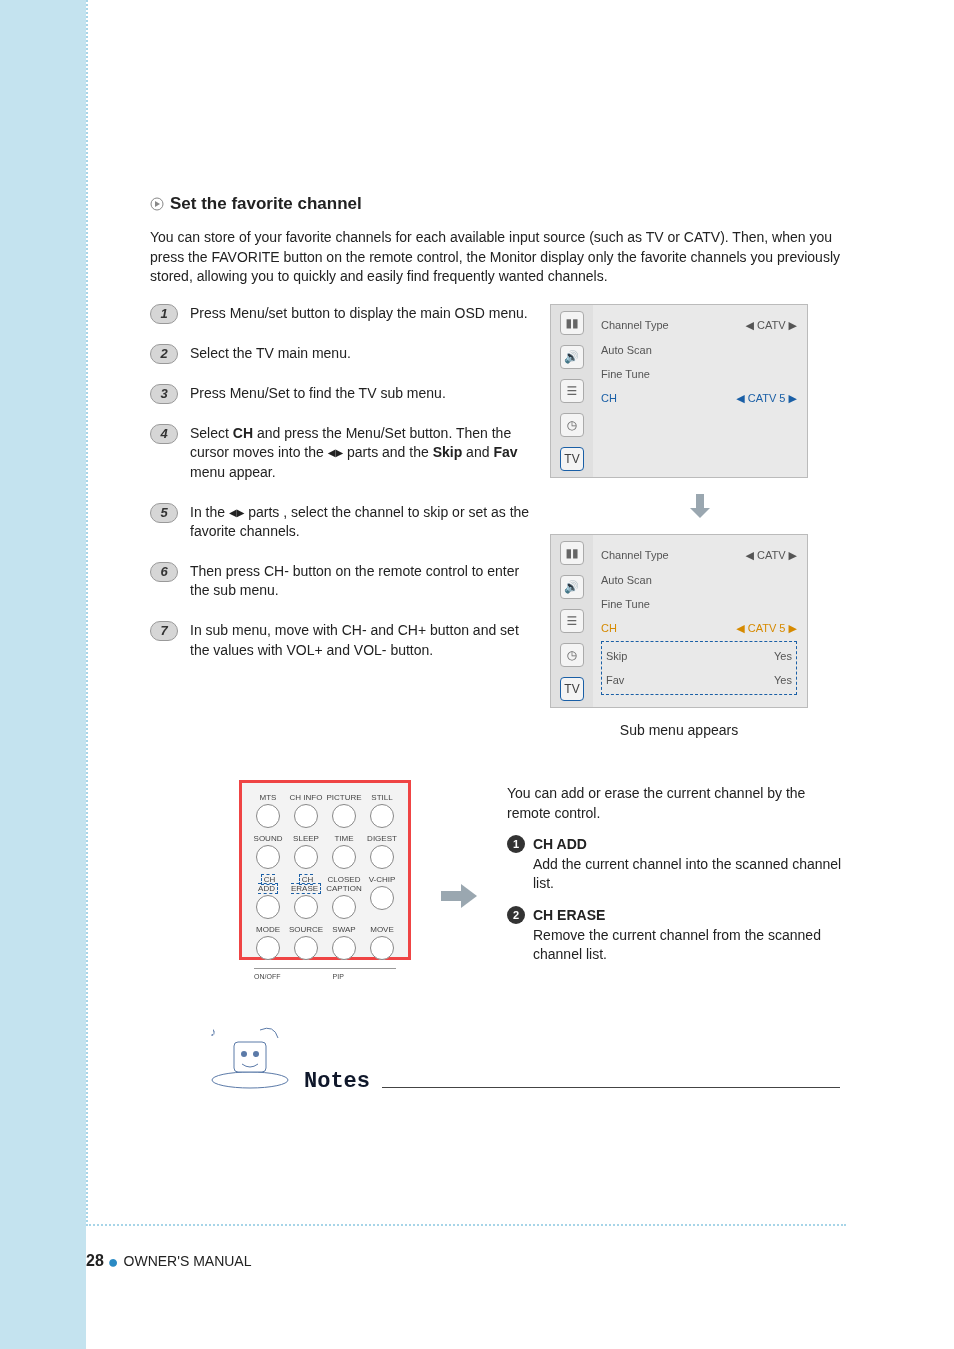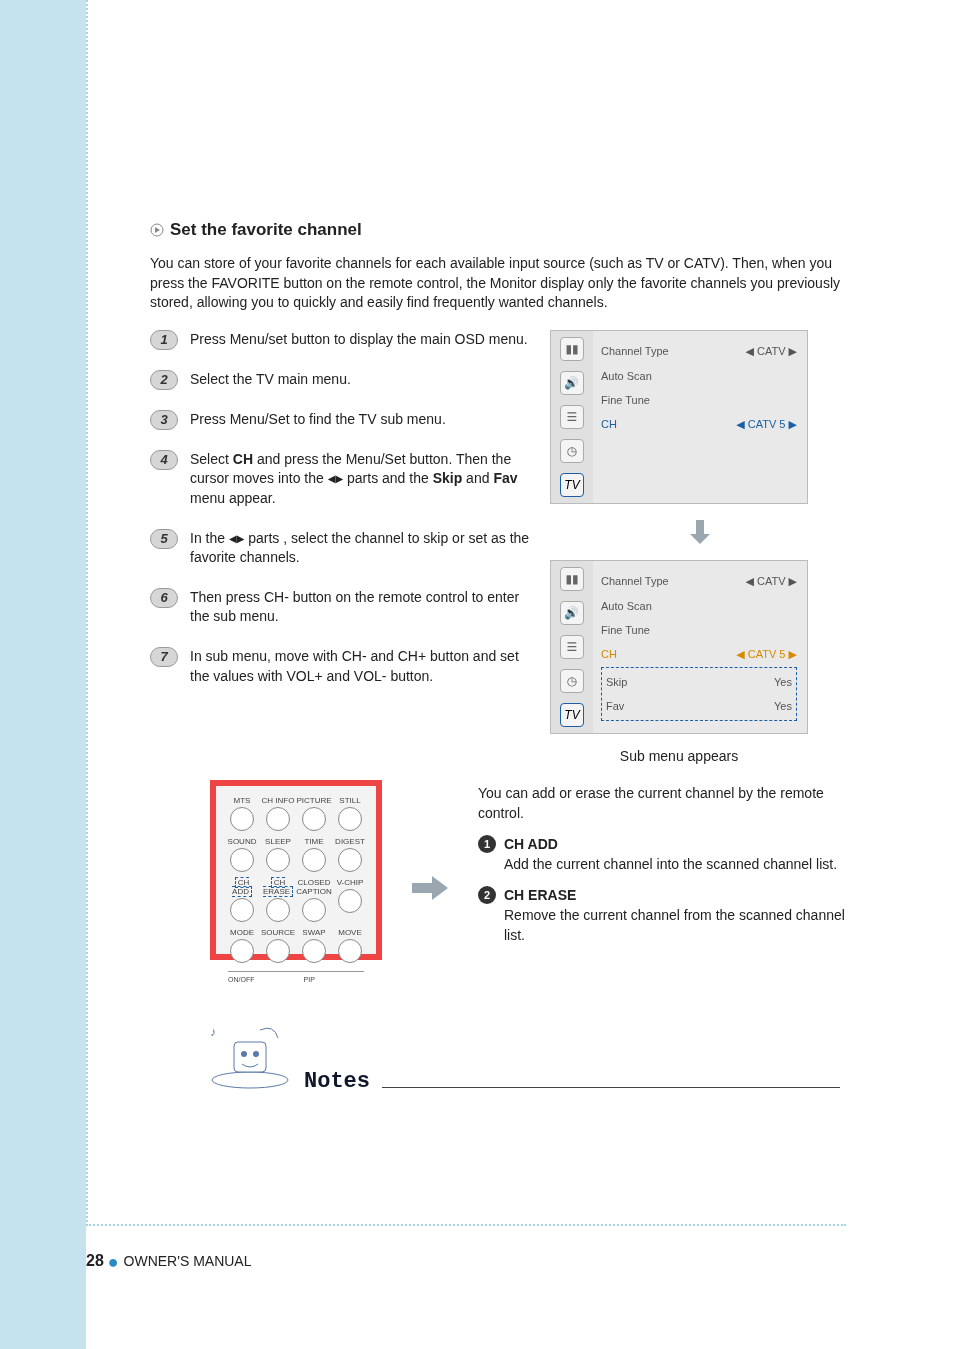--- a/index.html
+++ b/index.html
@@ -30,21 +30,21 @@
   .dotted-bottom {
     position: absolute;
     left: 86px;
     top: 1224px;
     width: 760px;
     border-top: 2px dotted #a7d5e8;
   }
   .content {
     position: absolute;
     left: 150px;
-    top: 220px;
+    top: 194px;
     width: 700px;
   }
   .sec-title {
     font-size: 17px;
     font-weight: bold;
     margin-bottom: 14px;
   }
   .bullet-icon {
     display: inline-block;
     width: 14px; height: 14px;
@@ -107,21 +107,21 @@
     width: 24px; height: 24px;
     background: #f4f4f4;
     border: 1px solid #aaa;
     border-radius: 4px;
     display: flex;
     align-items: center;
     justify-content: center;
     font-size: 12px;
     color: #666;
   }
-  .osd-icons .ic.sel { color: #000000; border-color: #1a5fa6; font-style: italic; }
+  .osd-icons .ic.sel { color: #404040; border-color: #1a5fa6; }
   .osd-body { flex: 1; padding: 8px 10px 12px 8px; font-size: 11px; color: #555; }
   .osd-row { display: flex; justify-content: space-between; padding: 6px 0; }
   .osd-row.hl { color: #1a5fa6; }
   .osd-row.orange { color: #d68a00; }
   .osd-row .val { white-space: nowrap; }
   .dashed-box {
     border: 1px dashed #1a5fa6;
     padding: 2px 4px;
   }
   .down-arrow {
@@ -142,24 +142,25 @@
     top: 780px;
     width: 640px;
     display: flex;
     align-items: flex-start;
     gap: 30px;
   }
   .remote-box {
     width: 172px;
     height: 180px;
     background: #f3f3f3;
-    border: 6px solid #ef4444;
+    border: 3px solid #ef4444;
     padding: 10px 8px;
     font-size: 8px;
     color: #444;
+    margin-left: 29px;
   }
   .remote-row {
     display: flex;
     justify-content: space-between;
     margin-bottom: 6px;
   }
   .remote-cell {
     width: 36px;
     text-align: center;
   }

